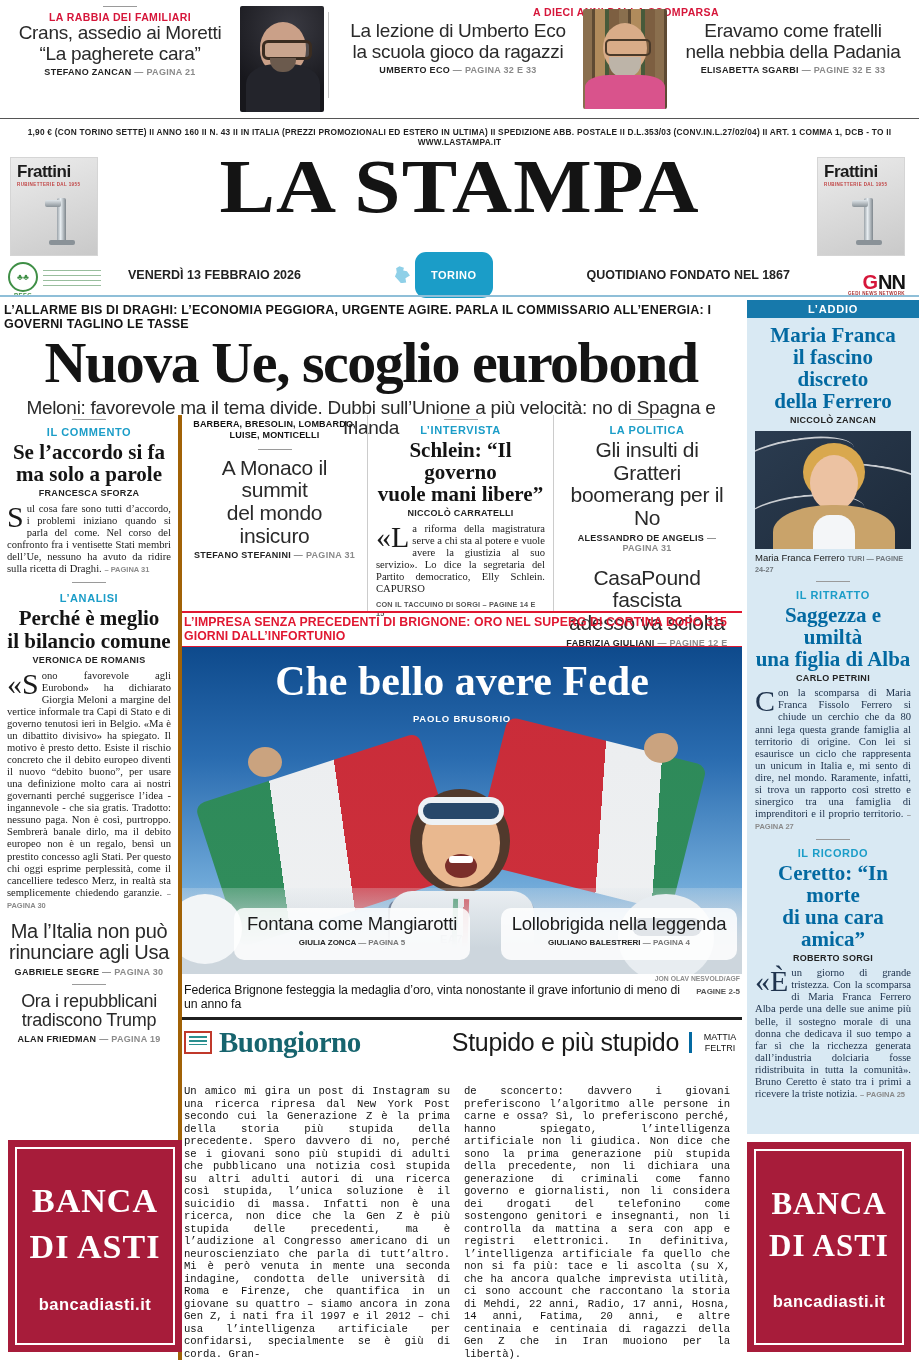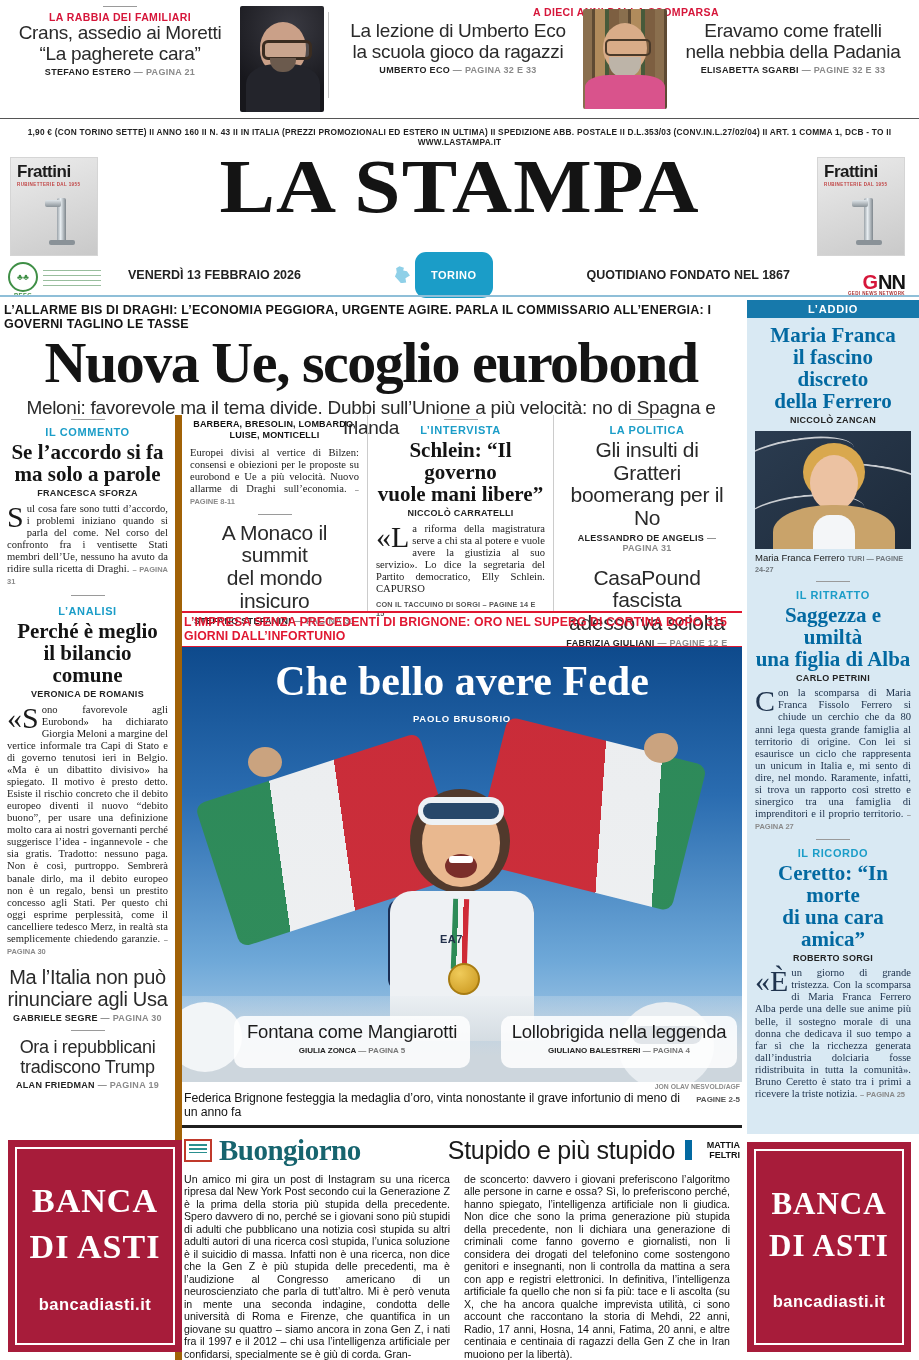--- a/index.html
+++ b/index.html
@@ -71,21 +71,21 @@
   .bluebar{position:absolute;left:0;top:295px;width:919px;height:2px;background:#8fbfd8;}
 
   
   .leadwrap{position:absolute;left:0;top:301px;width:742px;}
   .lead-kicker{font-size:12.5px;font-weight:900;letter-spacing:.2px;color:#141414;padding:2px 4px 0;}
   .lead-hl{font-size:58px;letter-spacing:-1.5px;margin-top:2px;}
   .lead-deck{font-size:19px;margin-top:4px;padding:0 6px;}
 
   
   .mainrow{position:absolute;left:0;top:415px;width:742px;height:945px;display:flex;}
-  .colA{width:182px;flex:none;border-right:7px solid #a16207;padding:4px 7px 0;box-sizing:border-box;
+  .colA{width:182px;flex:none;border-right:4px solid #a16207;padding:4px 7px 0;box-sizing:border-box;
         display:flex;flex-direction:column;}
   .colA .hl{font-size:21px;}
   .centerX{width:560px;flex:none;display:flex;flex-direction:column;}
   .band{display:flex;height:196px;box-sizing:border-box;}
   .bandcol{width:186px;box-sizing:border-box;padding:4px 8px 0;border-right:1px solid #ccc;}
   .bandcol:last-child{border-right:none;}
   .topby{font-size:9px;font-weight:800;text-align:center;letter-spacing:.2px;line-height:1.25;}
   .sep{width:34px;height:1px;background:#9a9a9a;margin:7px auto;}
   .foot-tiny{font-size:7.3px;color:#555;font-weight:700;margin-top:4px;letter-spacing:.2px;}
 
@@ -134,23 +134,23 @@
   .caption-row .cp{font-size:8px;font-weight:800;color:#555;flex:none;margin-left:8px;}
 
   
   .bg-sec{border-top:3px solid #1f1f1f;margin-top:2px;padding:6px 2px 0;}
   .bg-head{display:flex;align-items:center;}
   .np-icon{width:24px;height:19px;border:2px solid #c0392b;background:#fff;margin-right:7px;position:relative;flex:none;}
   .np-icon::before{content:"";position:absolute;left:3px;top:3px;right:3px;height:9px;
                    background:repeating-linear-gradient(#2a8f8f 0 2px,transparent 2px 4px);}
   .bg-title{font-family:"Liberation Serif","DejaVu Serif",serif;font-weight:800;font-size:29px;color:#17646e;letter-spacing:-.5px;}
   .bg-hl{margin-left:auto;font-size:25px;font-weight:300;color:#1a1a1a;letter-spacing:-.3px;}
-  .bg-auth{border-left:7px solid #0369a1;margin-left:10px;padding-left:8px;font-size:9px;font-weight:700;line-height:1.15;text-align:right;width:40px;}
+  .bg-auth{border-left:3px solid #0369a1;margin-left:10px;padding-left:8px;font-size:9px;font-weight:400;line-height:1.15;text-align:center;width:40px;}
   .bg-cols{display:flex;gap:14px;margin-top:6px;}
-  .bg-cols .c{width:266px;font-family:Liberation Sans, sans-serif;font-size:10.6px;line-height:1.18;text-align:justify;}
+  .bg-cols .c{width:266px;font-family:Liberation Mono, monospace;font-size:10.6px;line-height:1.18;text-align:justify;margin-top:20px;}
 
   
   .rail{position:absolute;left:747px;top:300px;width:172px;height:834px;background:#d9e9f3;
         padding:0 8px 6px;box-sizing:border-box;}
   .rail-bar{background:#1779ab;color:#fff;font-weight:800;font-size:11px;letter-spacing:.8px;text-align:center;
             padding:3px 0;margin:0 -8px;}
   .rail .hl{font-size:21px;color:#0369a1;margin-top:6px;}
   .rail .body{color:#20344e;}
   .rail-photo{position:relative;width:156px;height:118px;margin:6px auto 3px;overflow:hidden;
               background:linear-gradient(140deg,#2b3c50,#1d2a3a);}
@@ -172,21 +172,21 @@
 
 <div class="page">
 
   <div class="topstrip">
     <div class="ts-story" style="width:232px;">
       <div class="rule-sm"></div>
       <div class="kicker-red">LA RABBIA DEI FAMILIARI</div>
       <div class="ts-h hl-light pre">Crans, assedio ai Moretti
 “La pagherete cara”</div>
       <div class="byline">
-        <span>STEFANO ESTERO</span>
+        <span>STEFANO ZANCAN</span>
         <span class="pg">— PAGINA 21</span>
       </div>
     </div>
     <div class="ts-photo ph-moretti">
       <div class="head"></div>
         <div class="glasses"></div>
       <div class="scarf"></div>
         <div class="beard"></div>
     </div>
     <div class="ts-div"></div>
@@ -287,21 +287,20 @@
 tradiscono Trump</div>
         <div class="byline"><span>ALAN FRIEDMAN</span>
           <span class="pg">— PAGINA 19</span></div>
       </div>
     </div>
 
     <div class="centerX">
       <div class="band">
         <div class="bandcol">
           <div class="topby">BARBERA, BRESOLIN, LOMBARDO, LUISE, MONTICELLI</div>
-          <div class="body" style="margin-top:5px;"><span>Europei divisi al vertice di Bilzen: consensi e obiezioni per le proposte su eurobond e Ue a più velocità. Nuovo allarme di Draghi sull’economia.</span> <span class="pgref">– PAGINE 8-11</span></div>
           <div class="sep"></div>
           <div class="hl-light pre" style="font-size:21px;">A Monaco il summit
 del mondo insicuro</div>
           <div class="byline"><span>STEFANO STEFANINI</span>
             <span class="pg">— PAGINA 31</span></div>
         </div>
         <div class="bandcol">
           <div class="rule-sm"></div>
           <div class="label-blue">L’INTERVISTA</div>
           <div class="hl-serif pre" style="font-size:21px;">Schlein: “Il governo

